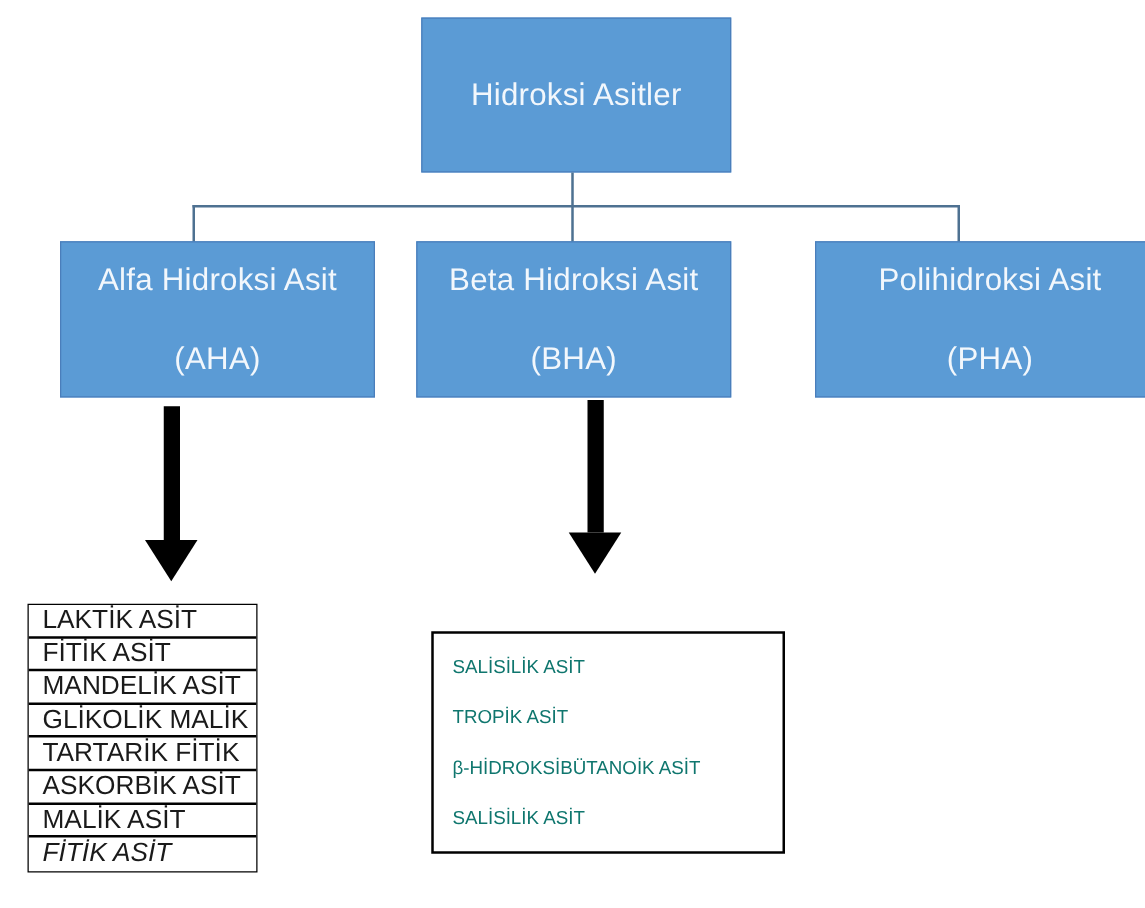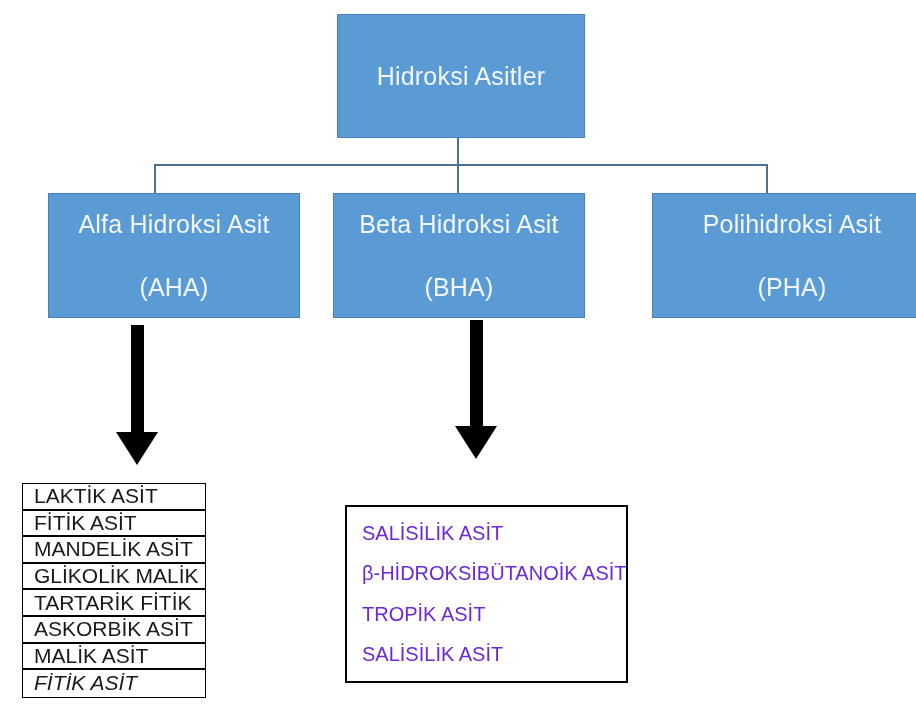--- a/index.html
+++ b/index.html
@@ -97,22 +97,22 @@
     left: 345px; top: 505px;
     width: 283px; height: 178px;
     border: 2px solid var(--list-border, #000000);
     box-sizing: border-box;
     display: flex;
     flex-direction: column;
     justify-content: space-around;
     padding: 6px 0 6px 15px;
   }
   .bha-box .item {
-    font-size: 20px;
-    color: #6d28d9;
+    font-size: 15px;
+    color: #0f766e;
     white-space: nowrap;
   }
 </style>
 </head>
 <body>
 
 <div class="canvas">
 
   <div class="node node-root">
     <span class="line">Hidroksi Asitler</span>
@@ -151,18 +151,18 @@
     <div class="cell">MANDELİK ASİT</div>
     <div class="cell">GLİKOLİK MALİK</div>
     <div class="cell">TARTARİK FİTİK</div>
     <div class="cell">ASKORBİK ASİT</div>
     <div class="cell">MALİK ASİT</div>
     <div class="cell">FİTİK ASİT</div>
   </div>
 
   <div class="bha-box">
     <div class="item">SALİSİLİK ASİT</div>
+    <div class="item">TROPİK ASİT</div>
     <div class="item">β-HİDROKSİBÜTANOİK ASİT</div>
-    <div class="item">TROPİK ASİT</div>
     <div class="item">SALİSİLİK ASİT</div>
   </div>
 
 </div>
 
 </body></html>

